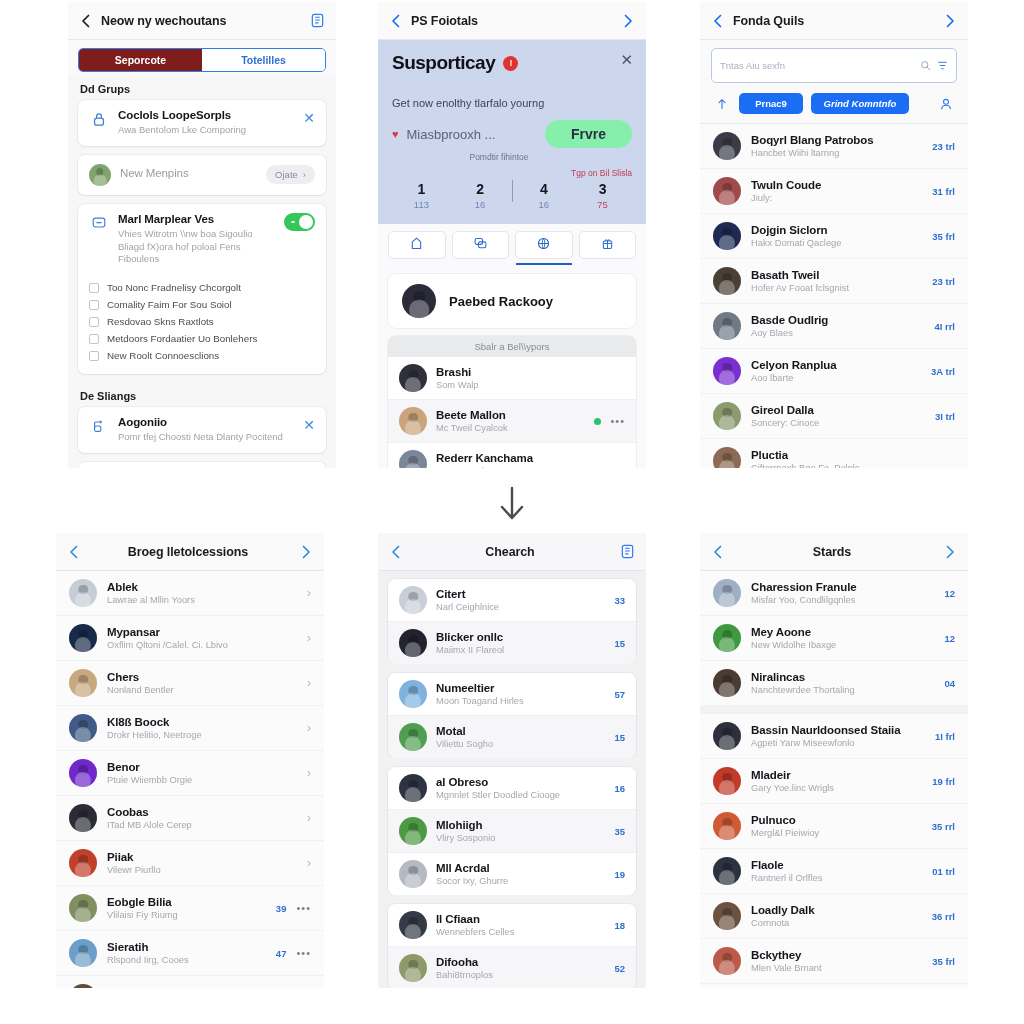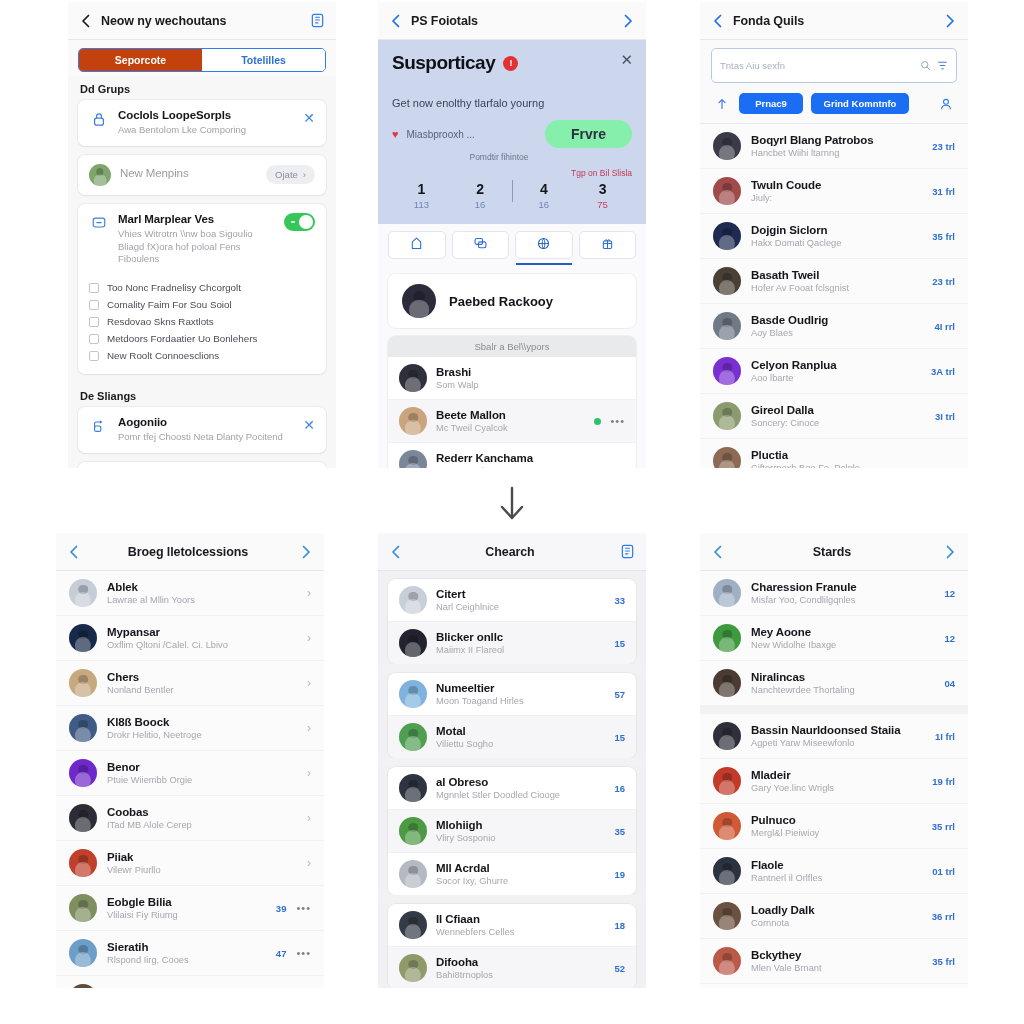--- a/index.html
+++ b/index.html
@@ -66,21 +66,21 @@
     height: 24px;
   }
   .seg {
     flex: 1;
     display: flex; align-items: center; justify-content: center;
     font-size: 10.5px;
     font-weight: 700;
     color: #2f6fd0;
     background: #ffffff;
   }
-  .seg.active { background: #c2410c; color: #ffffff; }
+  .seg.active { background: #7f1d1d; color: #ffffff; }
 
   .section-title {
     font-size: 11px;
     font-weight: 700;
     color: #1b1b1f;
     padding: 7px 12px 5px 12px;
   }
 
   
   .card {
@@ -184,21 +184,21 @@
     font-size: 9px; display:flex;align-items:center;justify-content:center;
     font-weight:700;
   }
   .promo-sub { font-size: 11px; color: #3c4456; margin-top: 23px; }
   .promo-close {
     position: absolute; right: 13px; top: 12px;
     color: #4b5163; font-size: 15px; line-height: 1;
   }
   .promo-mid { display: flex; align-items: center; gap: 8px; margin-top: 11px; }
   .heart { color: #dd3545; font-size: 11px; }
-  .promo-mid-text { font-size: 10px; color: #5a6173; flex: 1; }
+  .promo-mid-text { font-size: 13px; color: #5a6173; flex: 1; }
   .free-btn {
     background: #86efac; border-radius: 16px;
     padding: 6px 26px; font-size: 14px; font-weight: 700;
     color: #2a3040;
   }
   .promo-note { text-align:center; font-size: 8.5px; color: #6d7486; margin-top: 4px; padding-right:26px;}
   .promo-tag { text-align:right; font-size: 8.5px; color: #c23a52; margin-top: 6px; }
   .stats { display: flex; align-items: flex-end; margin-top: 2px; padding-bottom: 4px;}
   .stat { flex: 1; text-align: center; }
   .stat-n { font-size: 14px; font-weight: 700; color: #15151c; }
@@ -269,21 +269,21 @@
   .action-row {
     display:flex; align-items:center; gap: 8px;
     padding: 4px 13px 9px 13px; background:#fafafa;
     border-bottom: 1px solid #e9e9ec;
   }
   .abtn {
     background:#1b6ef3; color:#fff; font-size:9.5px; font-weight:700;
     border-radius: 5px; padding: 5px 0; text-align:center;
   }
   .abtn.w1 { width: 64px; }
-  .abtn.w2 { width: 98px; }
+  .abtn.w2 { width: 98px; font-style: italic; }
   .aicon { color:#2f7bf0; width:18px; display:flex; justify-content:center; }
   .spacer { flex:1; }
 
   .group-gap { height: 9px; background: #f2f2f4; }
 
   .arrow-down {
     position: absolute;
     left: 492px; top: 484px;
     width: 40px; height: 40px;
     color: #4a4a52;

